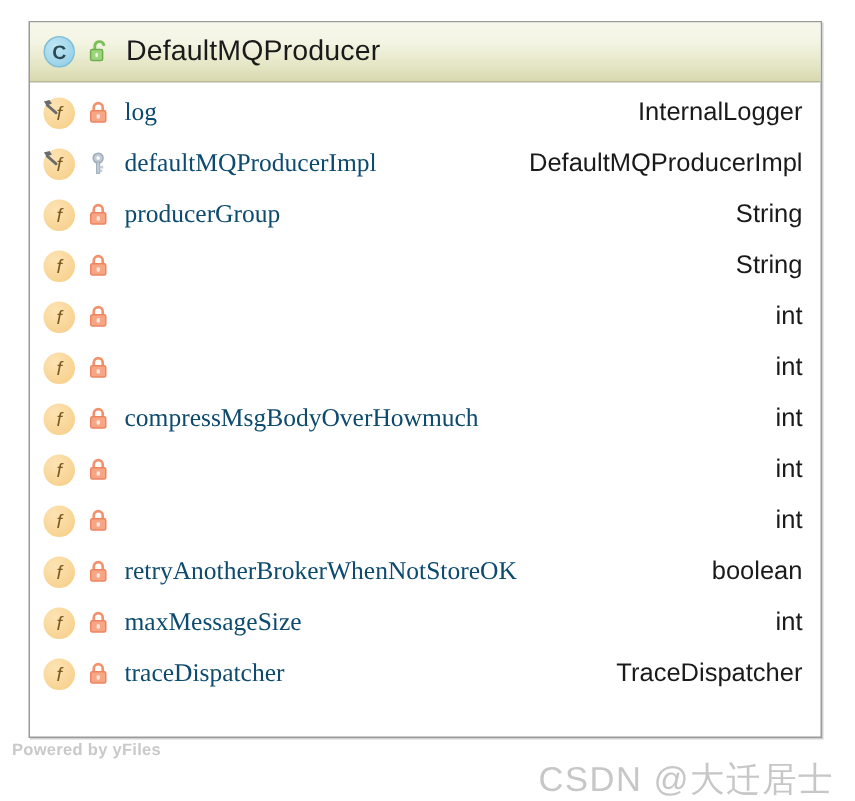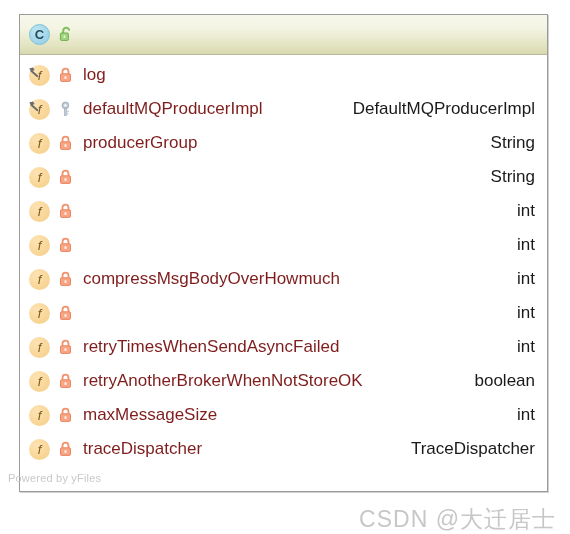--- a/index.html
+++ b/index.html
@@ -124,47 +124,49 @@
     margin-left: 7px;
     flex: 0 0 auto;
     display: flex;
     align-items: center;
     justify-content: center;
   }
 
   .attr-name {
     margin-left: 10px;
     font-size: 17px;
-    color: #7f1d1d;
+    color: #0c4a6e;
     white-space: nowrap;
     flex: 0 1 auto;
+    font-family: Liberation Serif, serif;
   }
 
   .attr-spacer {
     flex: 1 1 auto;
     min-width: 8px;
   }
 
   .attr-type {
     font-size: 17px;
     color: #1a1a1a;
     white-space: nowrap;
     text-align: right;
     flex: 0 0 auto;
   }
 
   
   #yfiles-watermark {
     position: absolute;
     left: 8px;
-    top: 472px;
+    top: 494px;
     font-size: 11px;
     color: #c9c9c9;
     letter-spacing: 0.2px;
     white-space: nowrap;
+    font-weight: bold;
   }
 
   #csdn-watermark {
     position: absolute;
     right: 14px;
     top: 504px;
     font-size: 23px;
     color: #c7c7c7;
     letter-spacing: 1px;
     white-space: nowrap;
@@ -179,20 +181,21 @@
     <span class="class-icon">C</span>
 
     <span class="vis-icon">
       <svg width="15" height="17" viewBox="0 0 15 17">
         <path d="M4.2 7.3 V4.6 a3.1 3.1 0 0 1 6.0 -0.8" fill="none" stroke="#7ebf5a" stroke-width="1.9" stroke-linecap="round"></path>
         <rect x="1.4" y="7.0" width="8.0" height="7.4" rx="1.1" fill="#9ed47e" stroke="#6fae4c" stroke-width="1"></rect>
         <rect x="4.6" y="9.3" width="1.7" height="2.8" rx="0.7" fill="#e9f6e0"></rect>
       </svg>
     </span>
 
+    <span id="class-name">DefaultMQProducer</span>
   </div>
 
   <div id="attributes-compartment">
 
   <div class="attr-row">
         <span class="field-icon">
           <span class="disc">f</span>
           <span class="static-mark"><svg width="11" height="11" viewBox="0 0 11 11">
               <path d="M1.2 1.6 L5.0 0.6 L6.6 3.0 L3.2 4.4 Z" fill="#6b6b6b"></path>
               <path d="M3.4 4.0 L9.4 9.2" stroke="#6b6b6b" stroke-width="1.9" stroke-linecap="round"></path>
@@ -200,20 +203,21 @@
         </span>
         <span class="attr-vis">
           <svg width="13" height="16" viewBox="0 0 13 16">
             <path d="M3.5 7.0 V4.7 a3.0 3.0 0 0 1 6.0 0 V7.0" fill="none" stroke="#f2916d" stroke-width="1.8" stroke-linecap="round"></path>
             <rect x="1.5" y="6.8" width="10" height="7.6" rx="1.1" fill="#f6a585" stroke="#ee8560" stroke-width="1"></rect>
             <rect x="5.4" y="9.1" width="2.2" height="3.0" rx="0.9" fill="#fde6dc"></rect>
           </svg>
         </span>
         <span class="attr-name">log</span>
         <span class="attr-spacer"></span>
+        <span class="attr-type">InternalLogger</span>
       </div>
       <div class="attr-row">
         <span class="field-icon">
           <span class="disc">f</span>
           <span class="static-mark"><svg width="11" height="11" viewBox="0 0 11 11">
               <path d="M1.2 1.6 L5.0 0.6 L6.6 3.0 L3.2 4.4 Z" fill="#6b6b6b"></path>
               <path d="M3.4 4.0 L9.4 9.2" stroke="#6b6b6b" stroke-width="1.9" stroke-linecap="round"></path>
             </svg></span>
         </span>
         <span class="attr-vis">
@@ -319,21 +323,20 @@
         <span class="field-icon">
           <span class="disc">f</span>
         </span>
         <span class="attr-vis">
           <svg width="13" height="16" viewBox="0 0 13 16">
             <path d="M3.5 7.0 V4.7 a3.0 3.0 0 0 1 6.0 0 V7.0" fill="none" stroke="#f2916d" stroke-width="1.8" stroke-linecap="round"></path>
             <rect x="1.5" y="6.8" width="10" height="7.6" rx="1.1" fill="#f6a585" stroke="#ee8560" stroke-width="1"></rect>
             <rect x="5.4" y="9.1" width="2.2" height="3.0" rx="0.9" fill="#fde6dc"></rect>
           </svg>
         </span>
-        <span class="attr-name">retryTimesWhenSendAsyncFailed</span>
         <span class="attr-spacer"></span>
         <span class="attr-type">int</span>
       </div>
       <div class="attr-row">
         <span class="field-icon">
           <span class="disc">f</span>
         </span>
         <span class="attr-vis">
           <svg width="13" height="16" viewBox="0 0 13 16">
             <path d="M3.5 7.0 V4.7 a3.0 3.0 0 0 1 6.0 0 V7.0" fill="none" stroke="#f2916d" stroke-width="1.8" stroke-linecap="round"></path>

